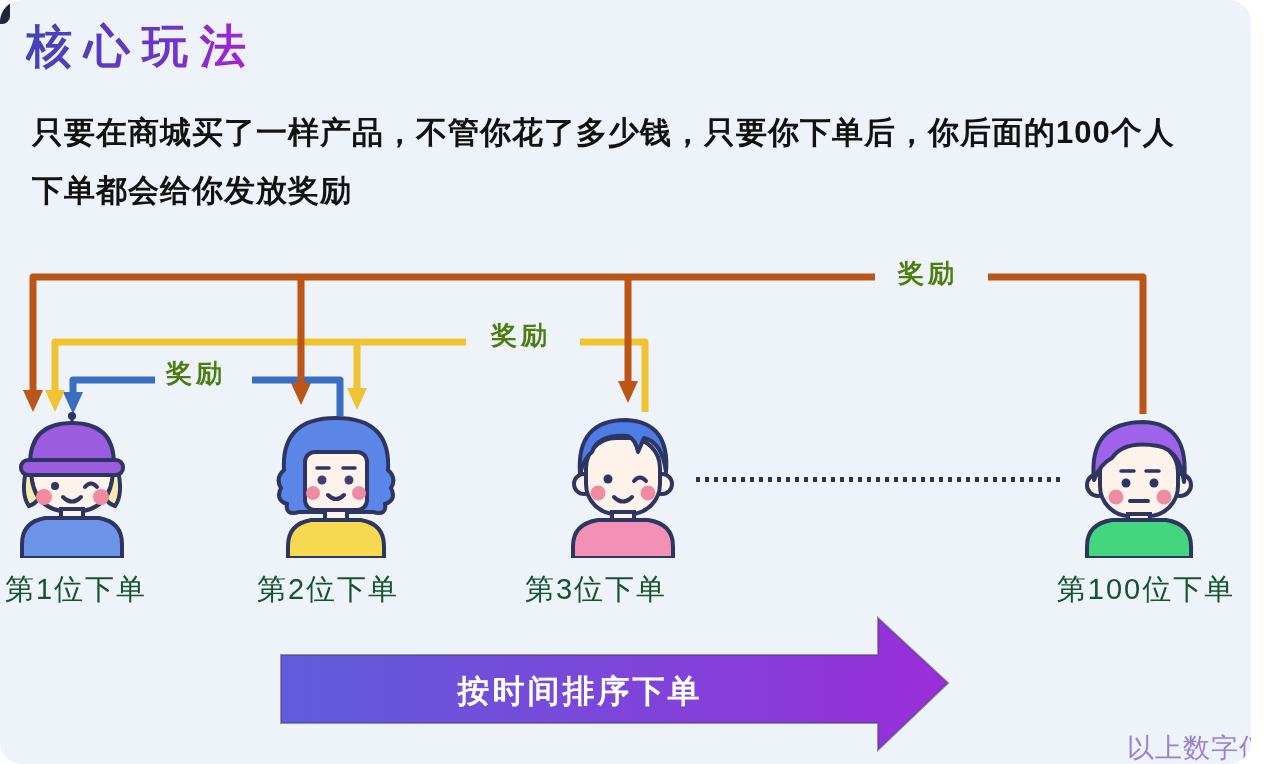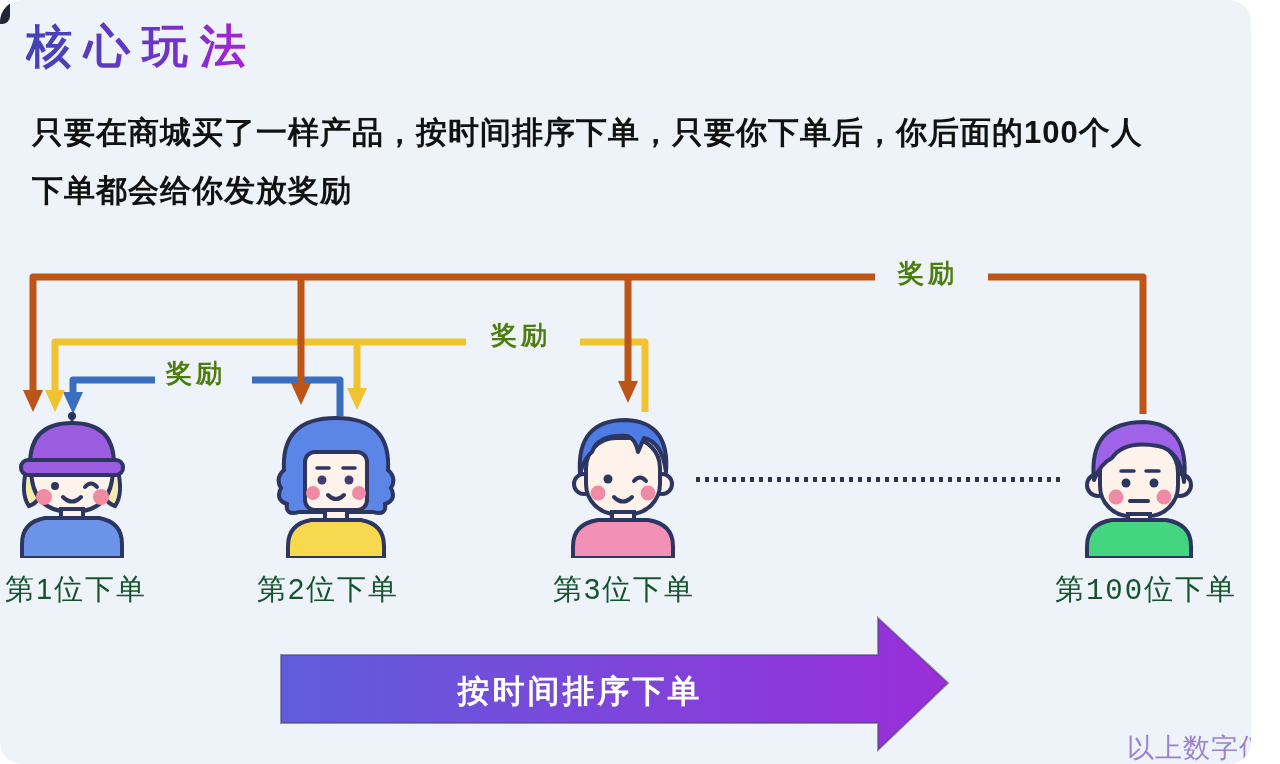--- a/index.html
+++ b/index.html
@@ -50,21 +50,21 @@
 </style>
 </head>
 <body>
 
 <div class="stage">
 
   <div class="corner-accent"></div>
 
   <div class="page-title">核心玩法</div>
 
-  <div class="intro-line l1">只要在商城买了一样产品，按时间排序下单，只要你下单后，你后面的100个人</div>
+  <div class="intro-line l1">只要在商城买了一样产品，不管你花了多少钱，只要你下单后，你后面的100个人</div>
   <div class="intro-line l2">下单都会给你发放奖励</div>
 
   <svg class="arrows" width="1280" height="620">
 
     <g stroke="#3a6fc0" stroke-width="7" fill="none" stroke-linejoin="round">
       <polyline points="340,416 340,380 252,380"></polyline>
       <polyline points="155,380 73,380 73,392"></polyline>
     </g>
     <polygon points="63,392 83,392 73,414" fill="#3a6fc0"></polygon>
 
@@ -149,22 +149,22 @@
     <circle cx="100" cy="89" r="7.5" fill="#ef8ba5"></circle>
     <path d="M66,93 h18" stroke="#2d3561" stroke-width="4" stroke-linecap="round"></path>
     <path d="M64,106 h22 v10 h-22 z" fill="#fdf3ea" stroke="#2d3561" stroke-width="4"></path>
     <path d="M23,150 L23,138 Q23,116 48,112 L102,112 Q127,116 127,138 L127,150 Z" fill="#44d67e" stroke="#2d3561" stroke-width="4"></path>
   </svg>
 
   <div class="dotted-line"></div>
 
   <span class="person-label" style="left:76px;">第1位下单</span>
   <span class="person-label" style="left:328px;">第2位下单</span>
-  <span class="person-label" style="left:624px;">第3位下单</span>
-  <span class="person-label" style="left:1146px;font-family:Liberation Mono, monospace;">第100位下单</span>
+  <span class="person-label" style="left:596px;">第3位下单</span>
+  <span class="person-label" style="left:1146px;">第100位下单</span>
 
   <svg class="banner" width="700" height="156">
     <defs>
       <linearGradient id="bannerGrad" x1="0" y1="0" x2="1" y2="0">
         <stop offset="0" stop-color="#5f5ddb"></stop>
         <stop offset="1" stop-color="#9a2ed9"></stop>
       </linearGradient>
     </defs>
     <polygon points="11,47 608,47 608,10 678,75 608,142 608,115 11,115" fill="url(#bannerGrad)" stroke="#4a4470" stroke-opacity="0.55" stroke-width="2"></polygon>
   </svg>

